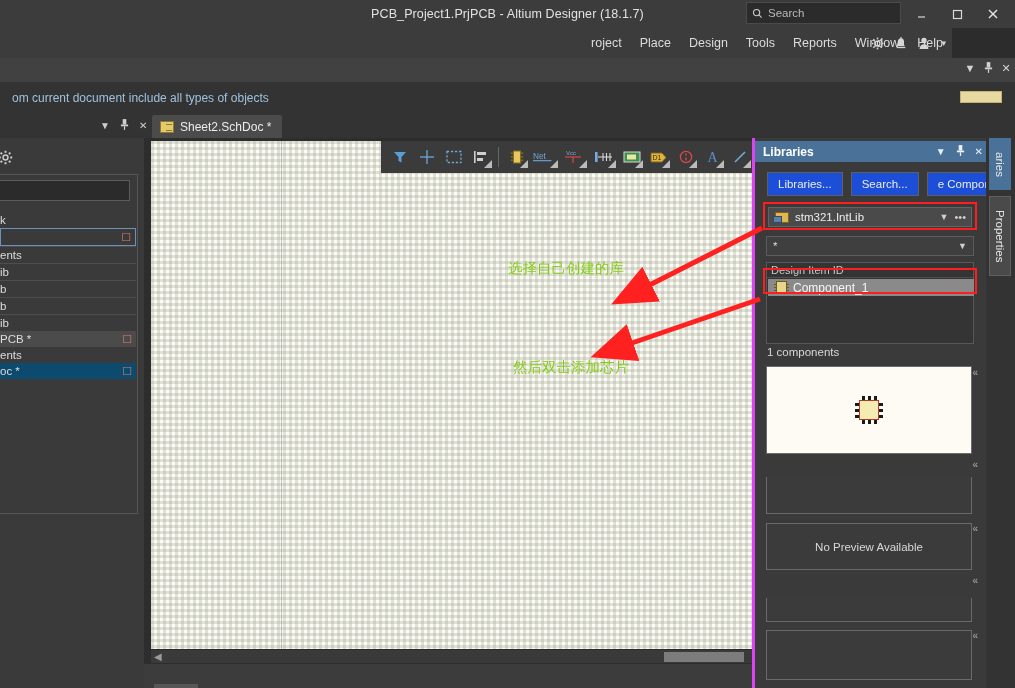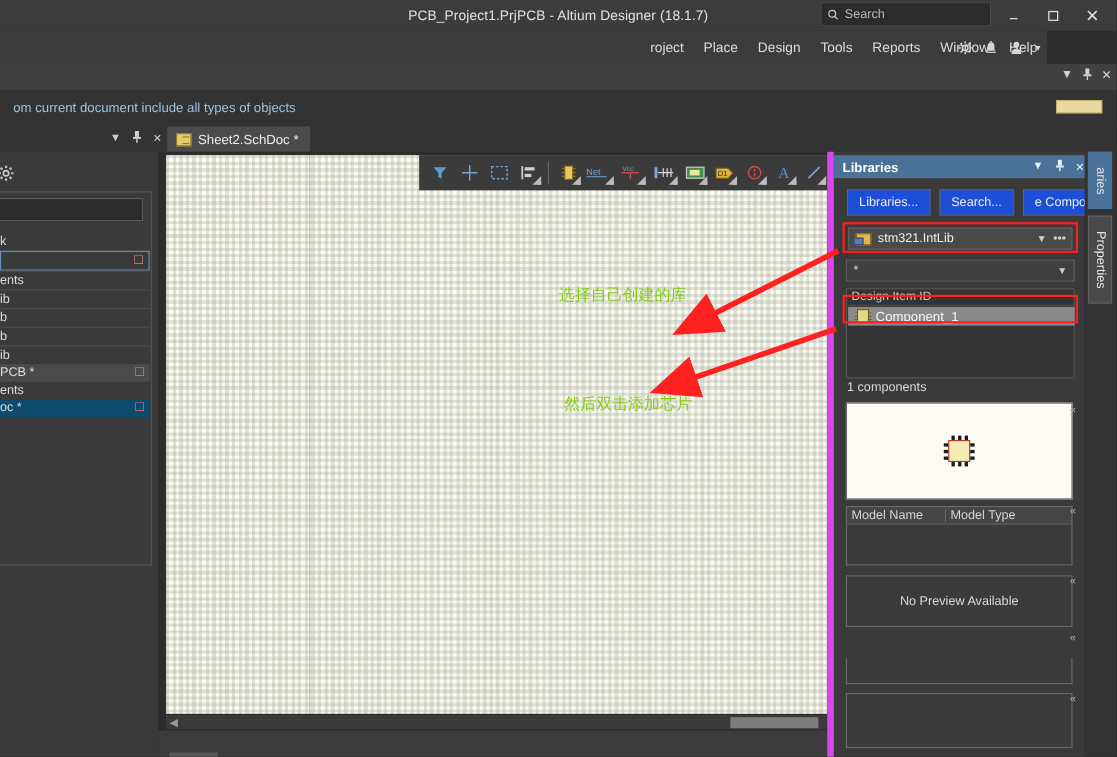--- a/index.html
+++ b/index.html
@@ -171,21 +171,21 @@
     position: absolute; left: 0; bottom: 0; width: 608px; height: 24px; background: #3c3c3c;
   }
   .editor-tab {
     position: absolute; left: 10px; top: 20px; height: 20px; background: #575757;
     display: flex; align-items: center; padding: 0 9px; font-size: 10px; color: #f0f0f0;
   }
 
   
   .libpanel {
     position: absolute; left: 752px; top: 138px; width: 234px; height: 550px;
-    background: #3a3a3a; border-left: 6px solid #d946ef;
+    background: #3a3a3a; border-left: 3px solid #d946ef;
   }
   .lib-header {
     position: absolute; left: 0; top: 3px; width: 234px; height: 21px;
     background: #4a7299; display: flex; align-items: center; padding-left: 8px;
   }
   .lib-header .t { font-size: 12px; color: #ffffff; font-weight: bold; }
   .lib-header .ctls { position: absolute; right: 6px; display: flex; gap: 10px; align-items: center; }
   .lib-header .ctls span { color: #e9f1f8; font-size: 10px; }
   .lib-btnrow { position: absolute; left: 12px; top: 34px; display: flex; gap: 8px; }
   .lib-btn {
@@ -665,24 +665,20 @@
         <i style="top:-5px; left:2px;  height:4px; width:3px;"></i>
         <i style="top:-5px; left:8px;  height:4px; width:3px;"></i>
         <i style="top:-5px; left:14px; height:4px; width:3px;"></i>
         <i style="bottom:-5px; left:2px;  height:4px; width:3px;"></i>
         <i style="bottom:-5px; left:8px;  height:4px; width:3px;"></i>
         <i style="bottom:-5px; left:14px; height:4px; width:3px;"></i>
       </div>
     </div>
     <span class="chev" style="top:230px">«</span>
 
-    <div class="model-hdr">
-      <div class="c1">Model Name</div>
-      <div class="c2">Model Type</div>
-    </div>
     <div class="model-body"></div>
     <span class="chev" style="top:322px">«</span>
 
     <div class="nopreview">No Preview Available</div>
     <span class="chev" style="top:386px">«</span>
 
     <div class="supp-body"></div>
     <span class="chev" style="top:438px">«</span>
 
     <div class="bottom-box"></div>

